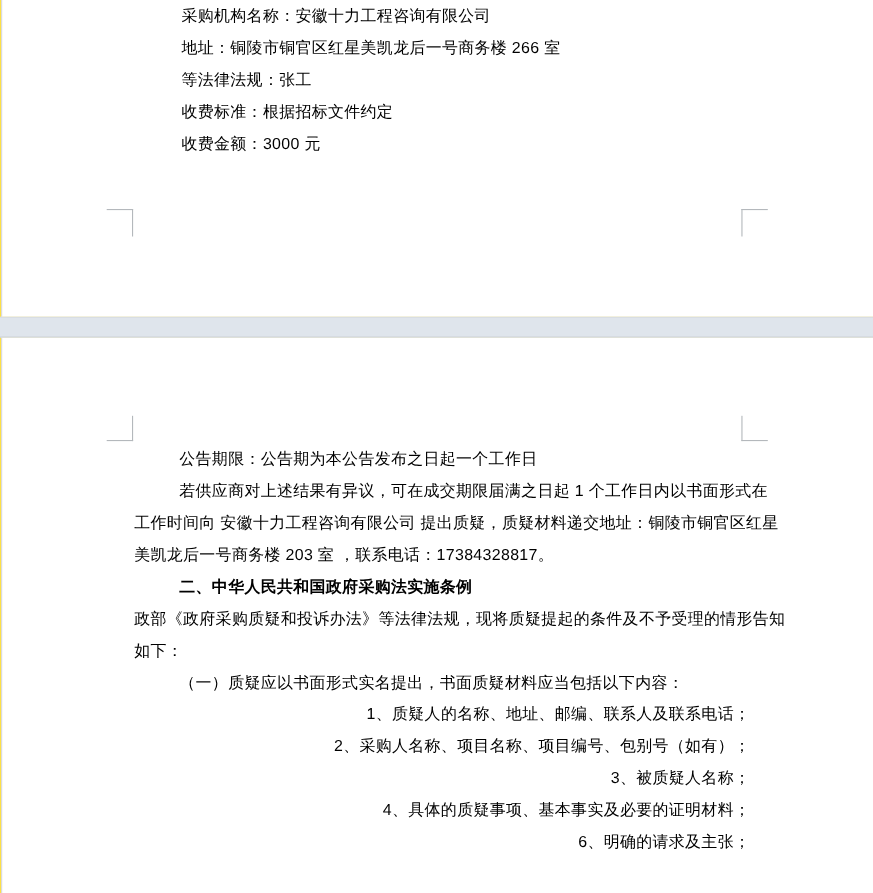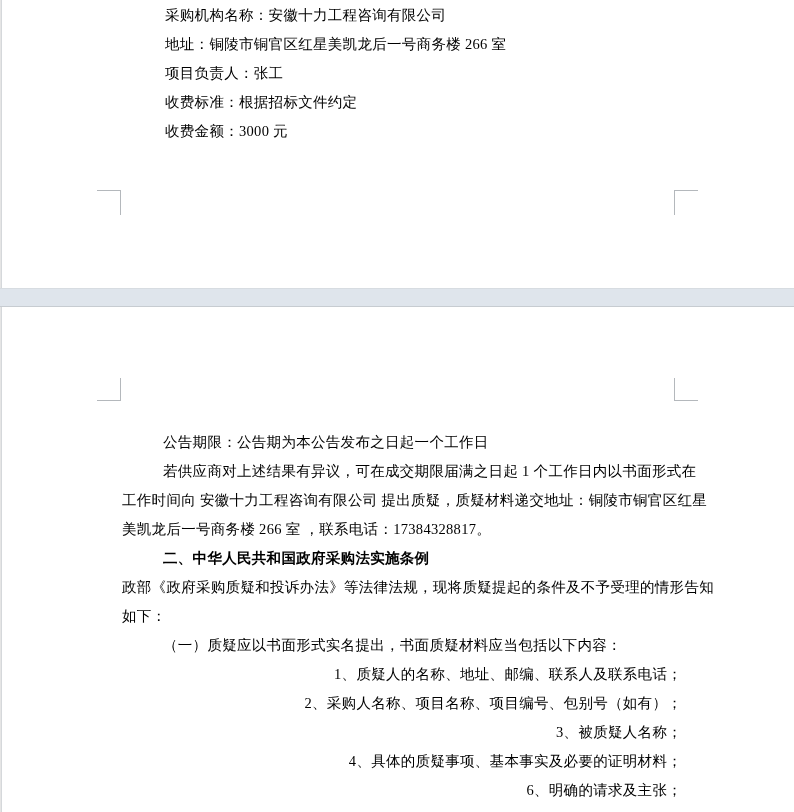--- a/index.html
+++ b/index.html
@@ -1,19 +1,19 @@
 <!DOCTYPE html>
 <html><head>
 <meta charset="utf-8">
 <style>
   html,body { margin:0; padding:0; }
   .screen {
     position:relative; width:794px; height:812px;
-    background:#e5e5e5; overflow:hidden;
-    font-family:Liberation Serif, serif;
+    background:#fde047; overflow:hidden;
+    font-family:Liberation Sans, sans-serif;
   }
   .page {
     position:absolute; left:1px; width:793px; background:#ffffff;
     border-left:1px solid #d5d8db; box-sizing:border-box;
   }
   .page-1 { top:0; height:288px; }
   .page-2 { top:307px; height:505px; }
   .page-gap {
     position:absolute; left:0; top:288px; width:794px; height:19px;
     background:#dfe5ec;
@@ -24,57 +24,57 @@
   .mark-bl { left:97px;  top:190px; border-top:1px solid #b4b8bc;    border-right:1px solid #b4b8bc; }
   .mark-br { left:674px; top:190px; border-top:1px solid #b4b8bc;    border-left:1px solid #b4b8bc; }
   .mark-tl { left:97px;  top:378px; height:23px; border-bottom:1px solid #b4b8bc; border-right:1px solid #b4b8bc; }
   .mark-tr { left:674px; top:378px; height:23px; border-bottom:1px solid #b4b8bc; border-left:1px solid #b4b8bc; }
   .textblock {
     position:absolute; left:122px; width:560px;
     color:#000000; font-size:14.5px; line-height:29px;
     letter-spacing:0.3px;
   }
   .tb-1 { top:1px; }
-  .tb-2 { top:428px; }
+  .tb-2 { top:404px; }
   .line { white-space:pre; }
   .indent { padding-left:41px; }
   .num    { padding-left:26px;text-align:right; }
   .bold   { font-weight:bold; }
 </style>
 </head>
 <body>
 
 <div class="screen">
 
   <div class="page page-1">
     <div class="textblock tb-1">
       <div class="line indent">采购机构名称：安徽十力工程咨询有限公司</div>
       <div class="line indent">地址：铜陵市铜官区红星美凯龙后一号商务楼 266 室</div>
-      <div class="line indent">项目负责人：张工</div>
+      <div class="line indent">等法律法规：张工</div>
       <div class="line indent">收费标准：根据招标文件约定</div>
       <div class="line indent">收费金额：3000 元</div>
     </div>
   </div>
 
   <div class="crop-mark mark-bl"></div>
   <div class="crop-mark mark-br"></div>
 
   <div class="page-gap"></div>
 
   <div class="page page-2">
   </div>
 
   <div class="crop-mark mark-tl"></div>
   <div class="crop-mark mark-tr"></div>
 
   <div class="textblock tb-2">
     <div class="line indent">公告期限：公告期为本公告发布之日起一个工作日</div>
     <div class="line indent">若供应商对上述结果有异议，可在成交期限届满之日起 1 个工作日内以书面形式在</div>
     <div class="line">工作时间向 安徽十力工程咨询有限公司 提出质疑，质疑材料递交地址：铜陵市铜官区红星</div>
-    <div class="line">美凯龙后一号商务楼 266 室 ，联系电话：17384328817。</div>
+    <div class="line">美凯龙后一号商务楼 203 室 ，联系电话：17384328817。</div>
     <div class="line indent bold">二、中华人民共和国政府采购法实施条例</div>
     <div class="line">政部《政府采购质疑和投诉办法》等法律法规，现将质疑提起的条件及不予受理的情形告知</div>
     <div class="line">如下：</div>
     <div class="line indent">（一）质疑应以书面形式实名提出，书面质疑材料应当包括以下内容：</div>
     <div class="line num">1、质疑人的名称、地址、邮编、联系人及联系电话；</div>
     <div class="line num">2、采购人名称、项目名称、项目编号、包别号（如有）；</div>
     <div class="line num">3、被质疑人名称；</div>
     <div class="line num">4、具体的质疑事项、基本事实及必要的证明材料；</div>
     <div class="line num">6、明确的请求及主张；</div>
   </div>

